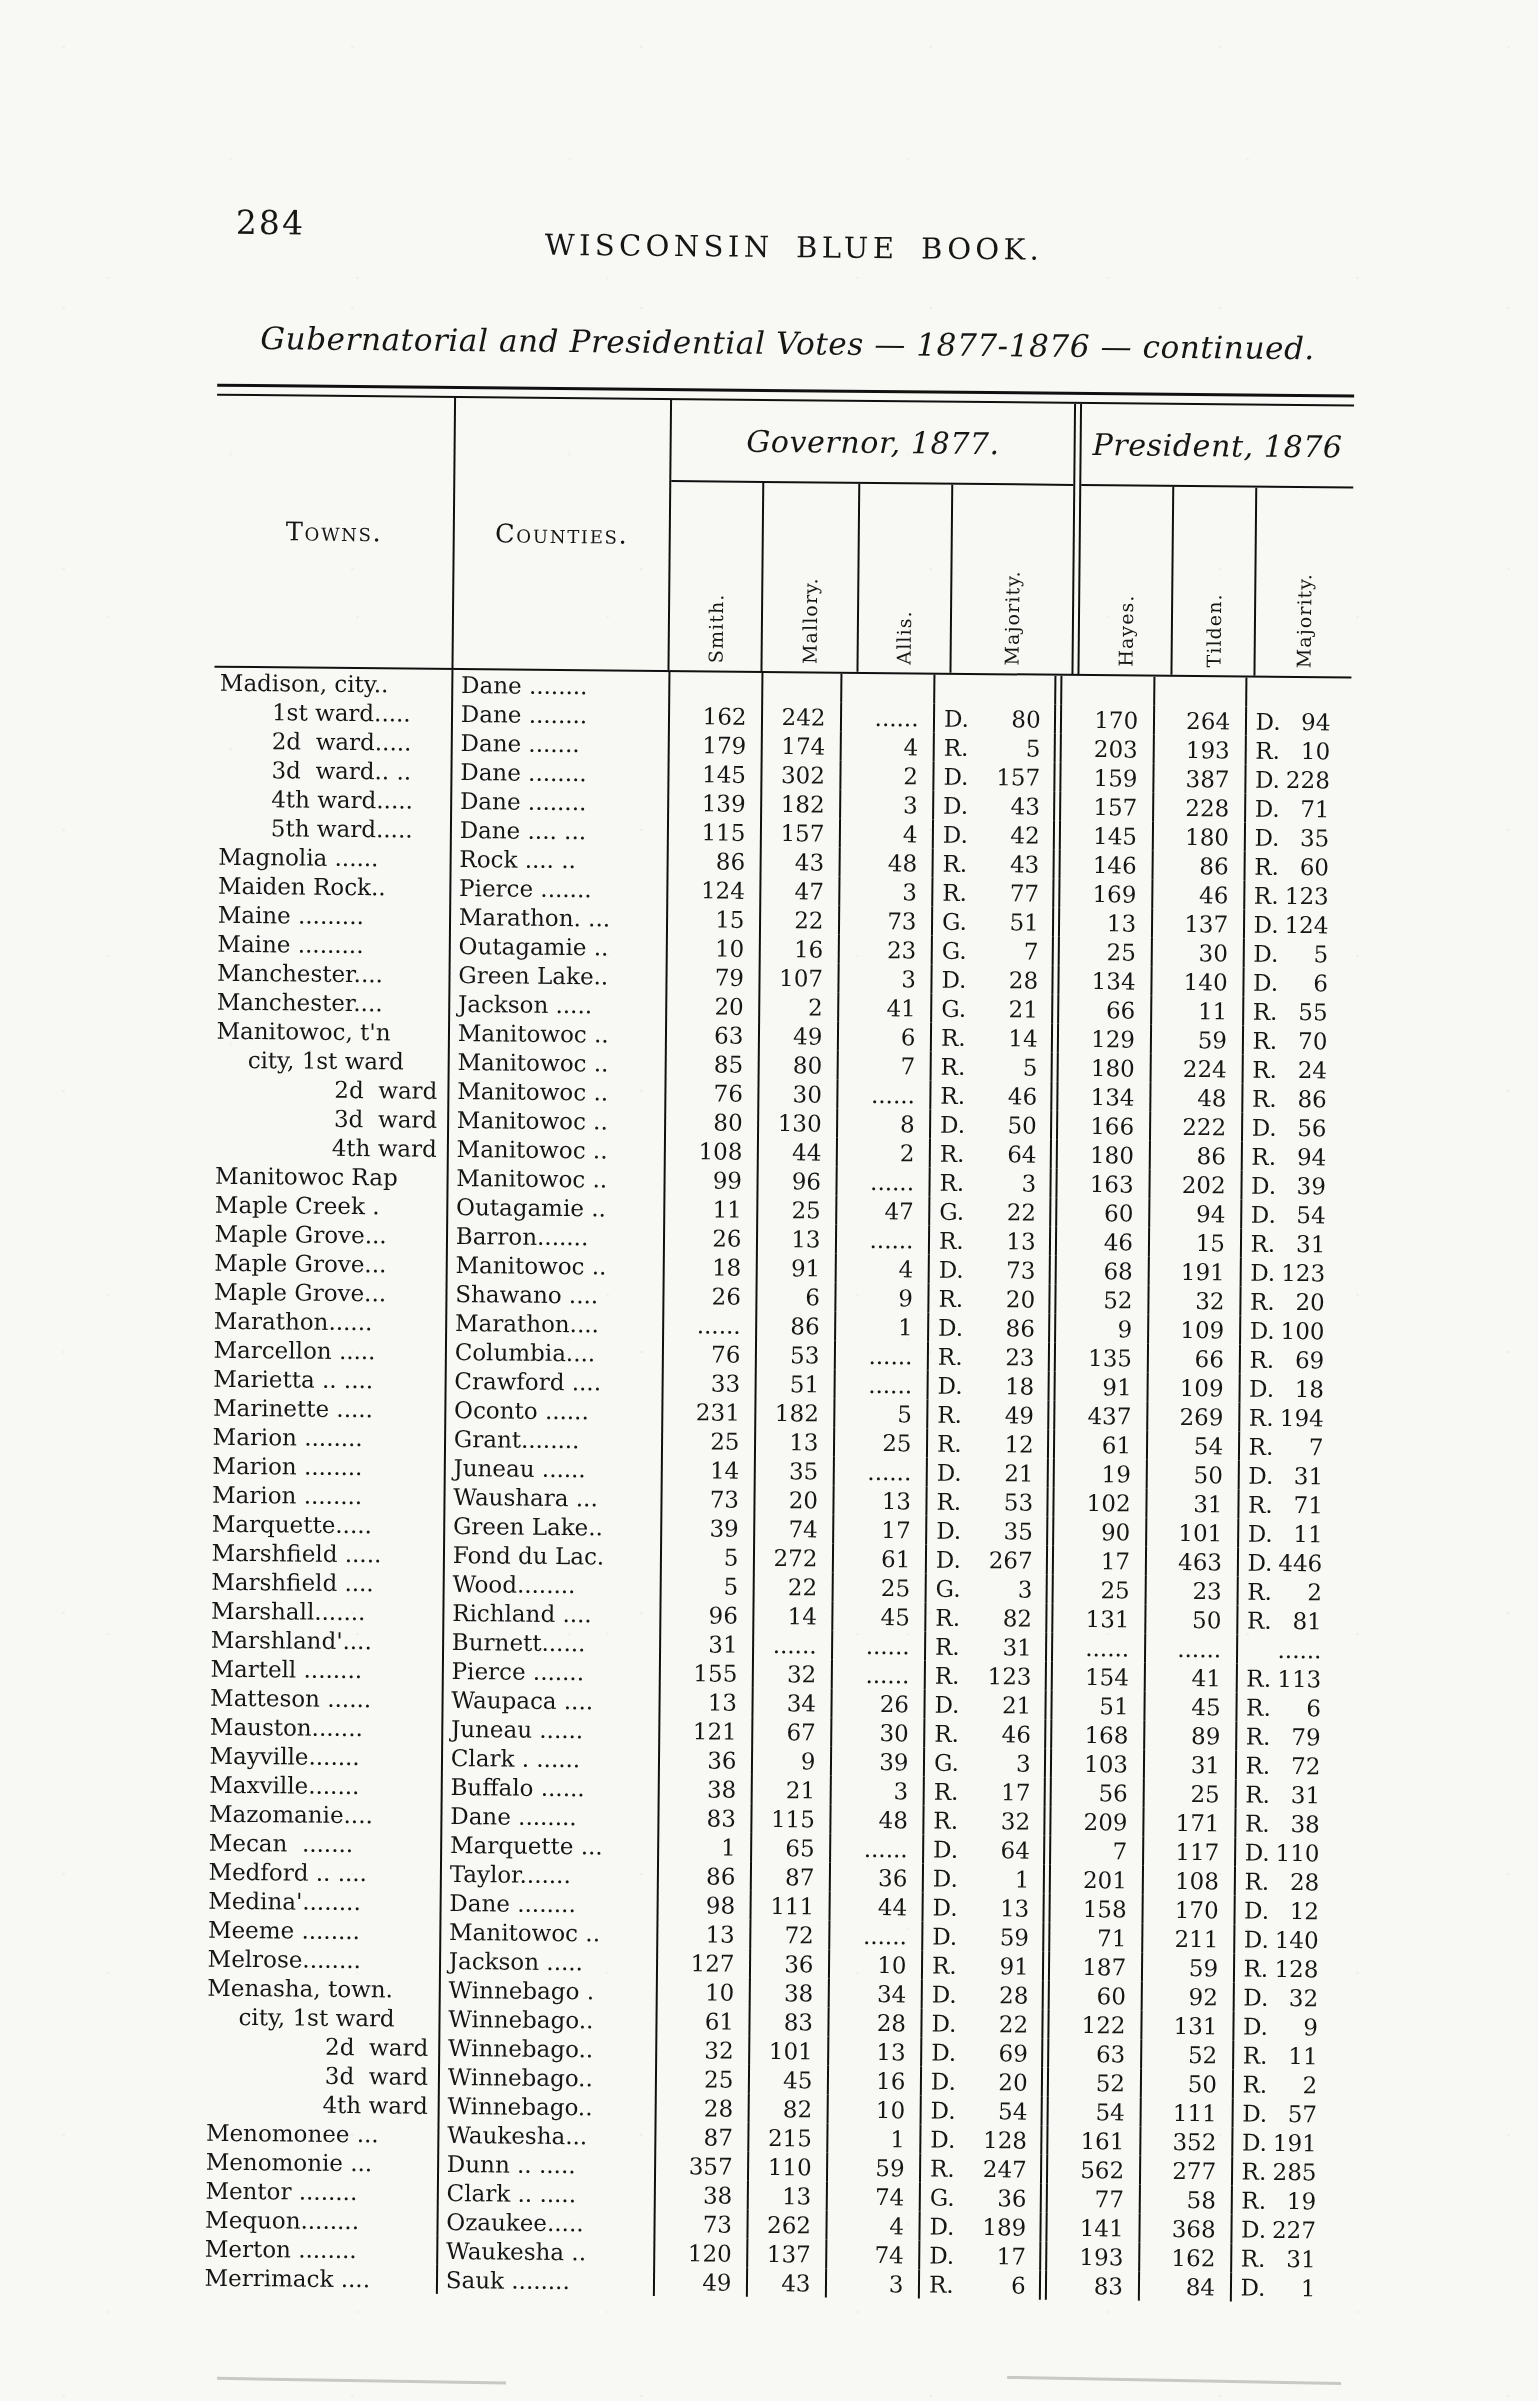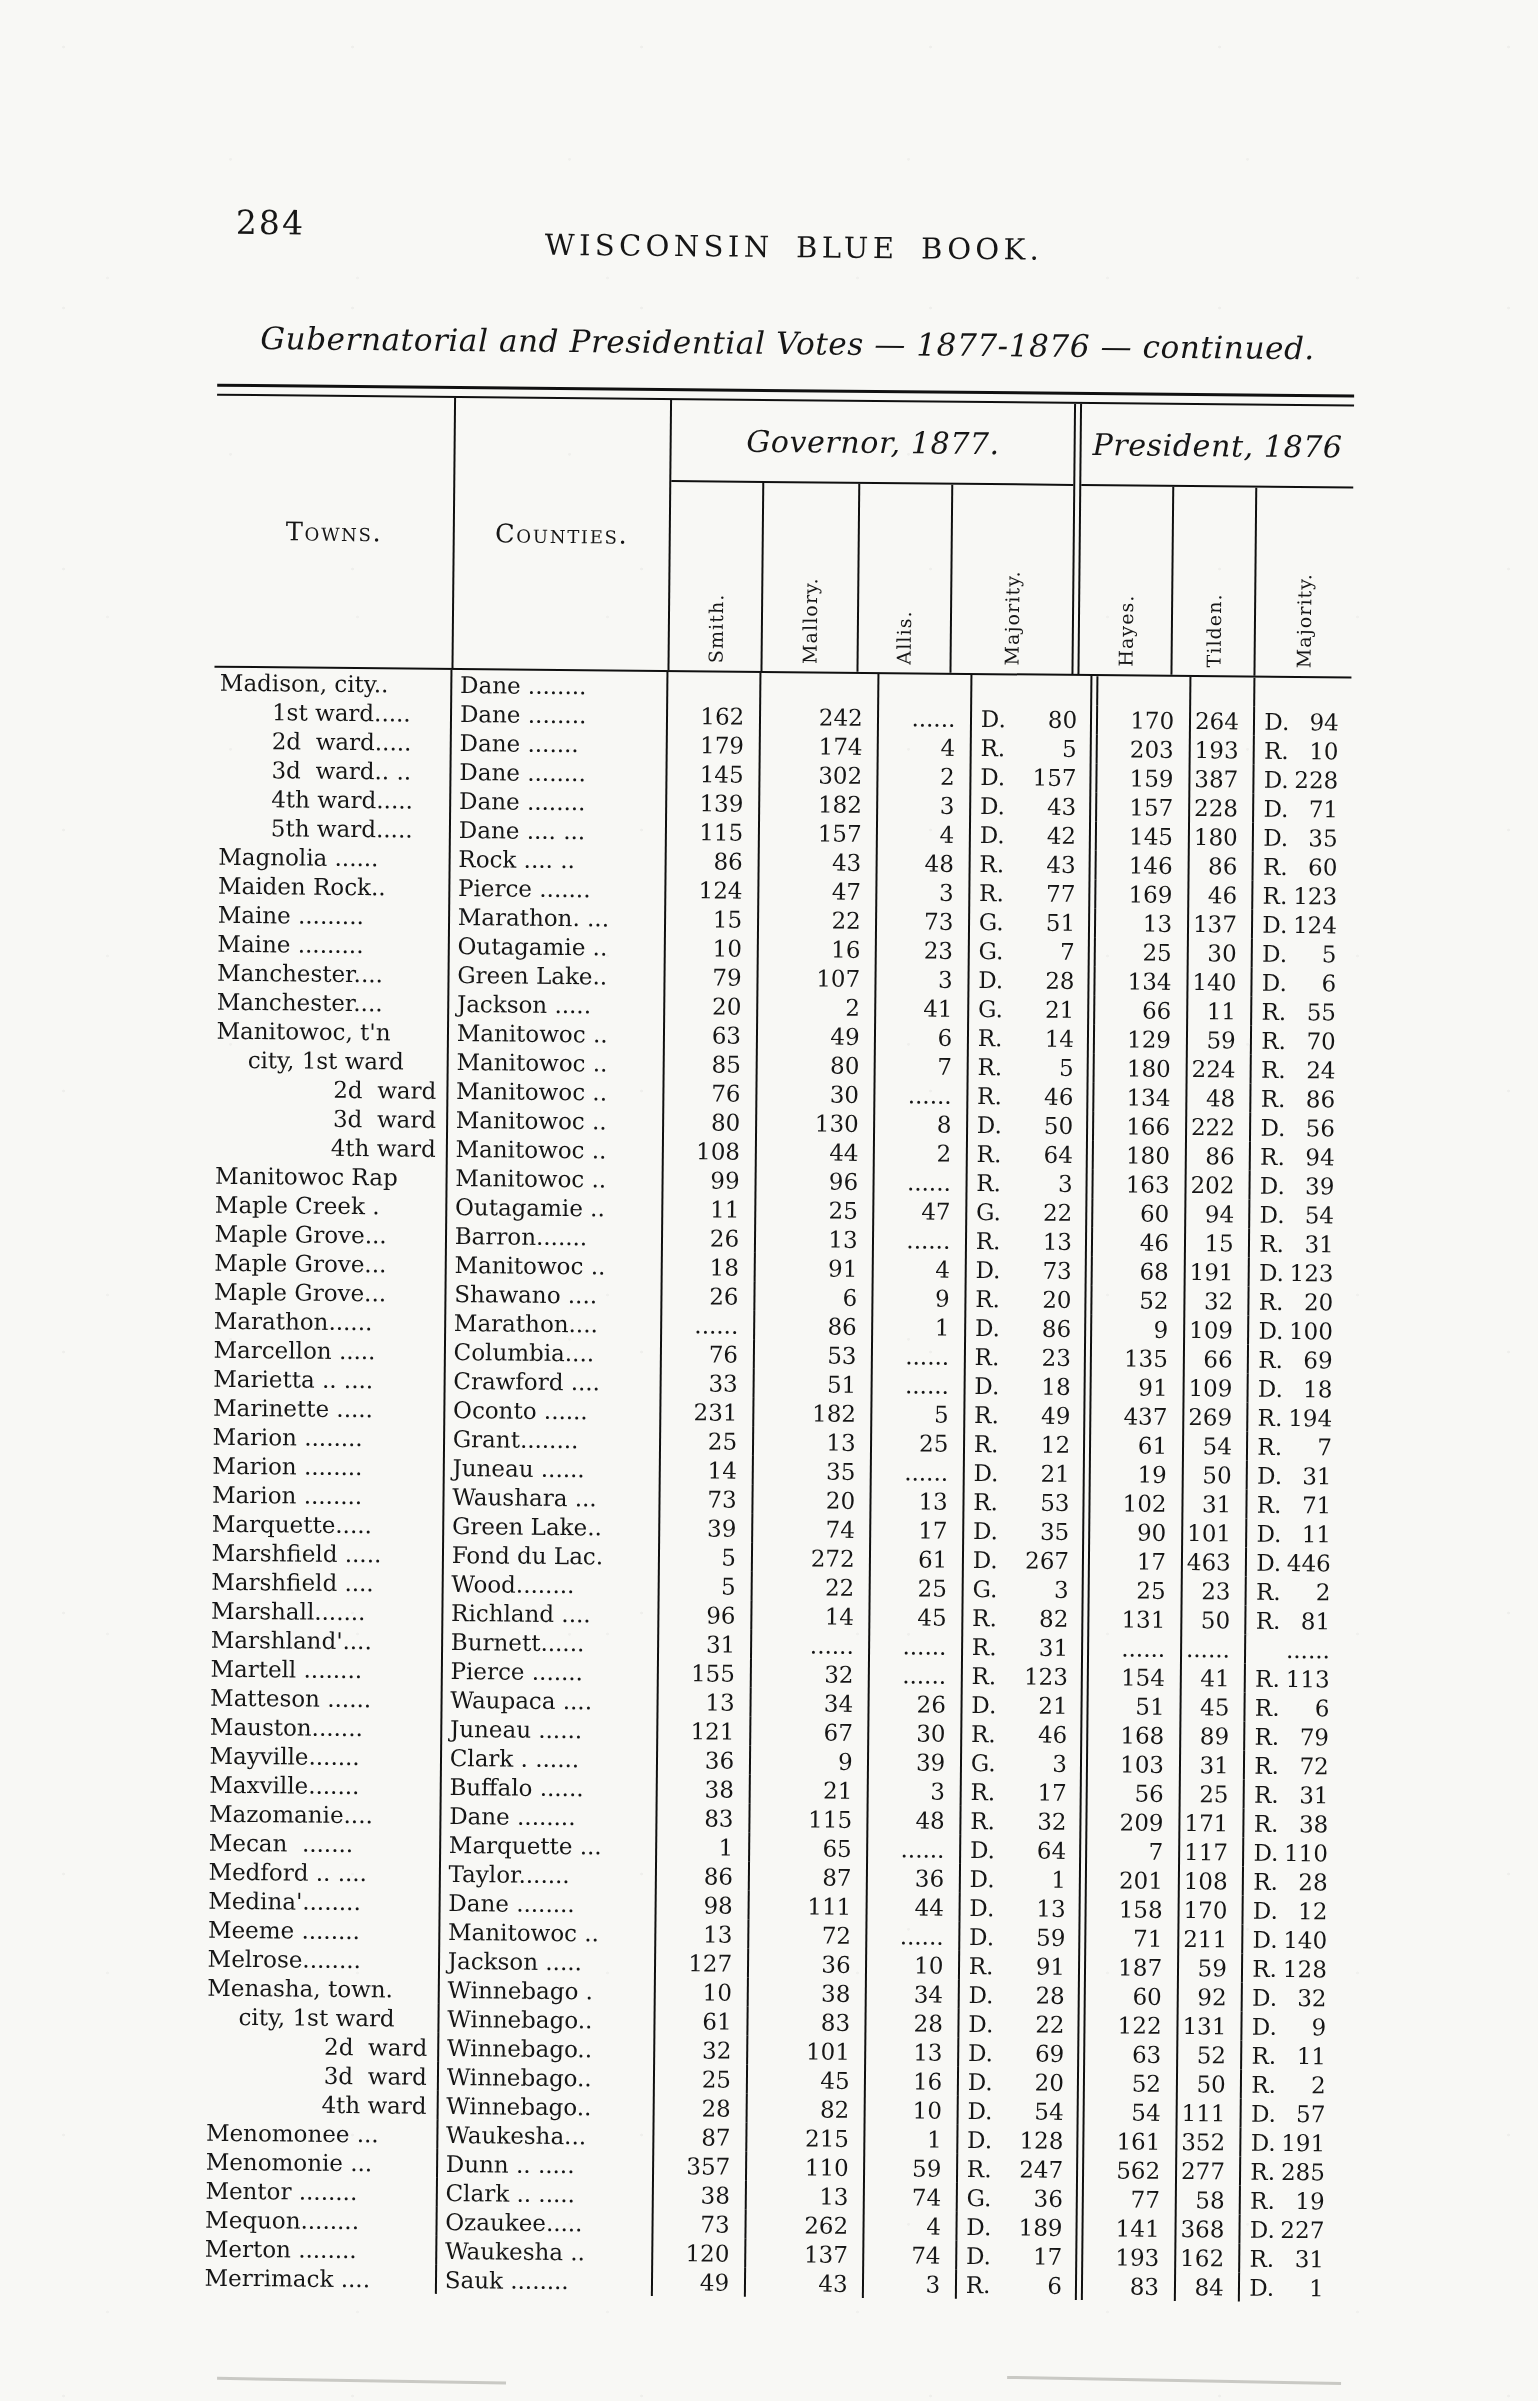--- a/index.html
+++ b/index.html
@@ -47,26 +47,26 @@
   .vl-ti{width:83px;border-right:2.2px solid #101010;}
   .vl-p{width:96px;}
 
   .tbody{}
   .tr{display:flex;height:29px;font-size:23px;}
   .td{height:100%;display:flex;align-items:center;overflow:hidden;}
   .t-town{width:239px;border-right:2.2px solid #101010;padding-left:5.6px;white-space:pre;}
   .t-county{width:217px;border-right:2.2px solid #101010;padding-left:7.8px;white-space:pre;}
   .t-num{justify-content:flex-end;padding-right:14.5px;}
   .t-s{width:93px;border-right:2.2px solid #101010;}
-  .t-m{width:119px;border-right:2.2px solid #101010;}
+  .t-m{width:79px;border-right:2.2px solid #101010;}
   .t-a{width:93px;border-right:2.2px solid #101010;}
   .t-g{width:121px;border-right:2.2px solid #101010;justify-content:space-between;padding:0 13.3px 0 9px;}
   .t-sp{width:5.6px;border-right:2.2px solid #101010;}
   .t-h{width:93px;border-right:2.2px solid #101010;}
-  .t-ti{width:65px;border-right:2.2px solid #101010;}
+  .t-ti{width:92px;border-right:2.2px solid #101010;}
   .t-p{width:96px;justify-content:space-between;padding:0 12.2px 0 9px;}
 
   .w1 .t-town{padding-left:58px;}
   .wc .t-town{padding-left:37px;}
   .w2 .t-town{justify-content:flex-end;padding-right:10px;padding-left:0;}
 
   .artifact{position:absolute;height:2.8px;background:#c9c9c4;}
   .art1{left:233px;top:2383px;width:289px;transform:rotate(0.4deg);}
   .art2{left:1023px;top:2375px;width:334px;transform:rotate(0.5deg);}
 </style>

